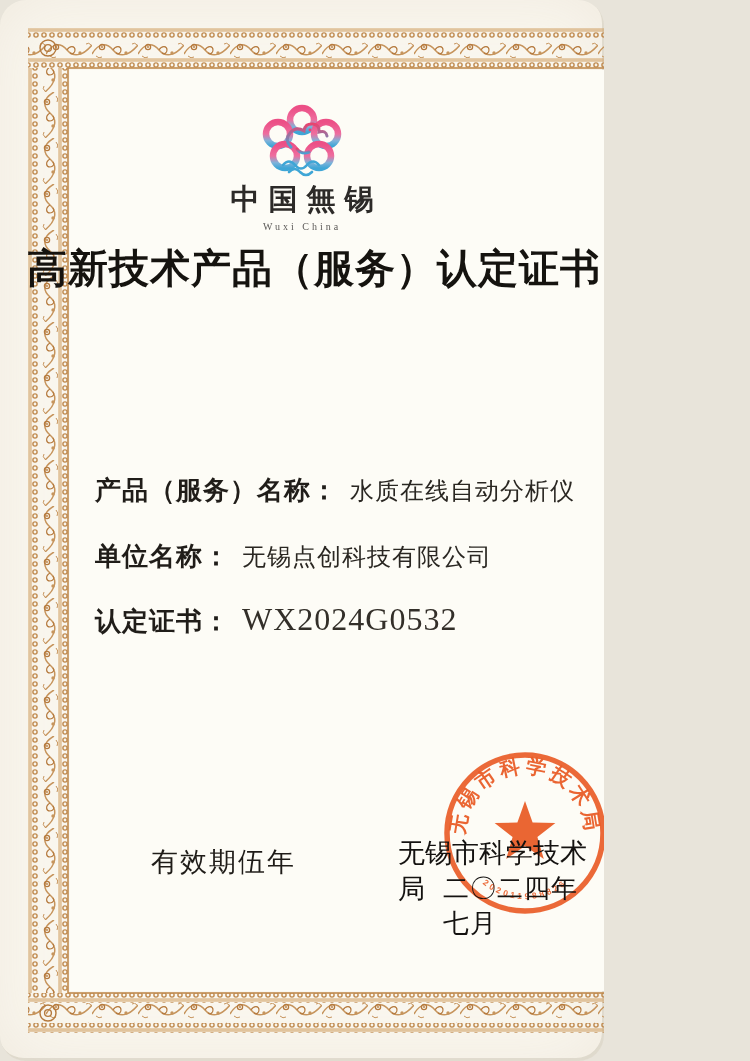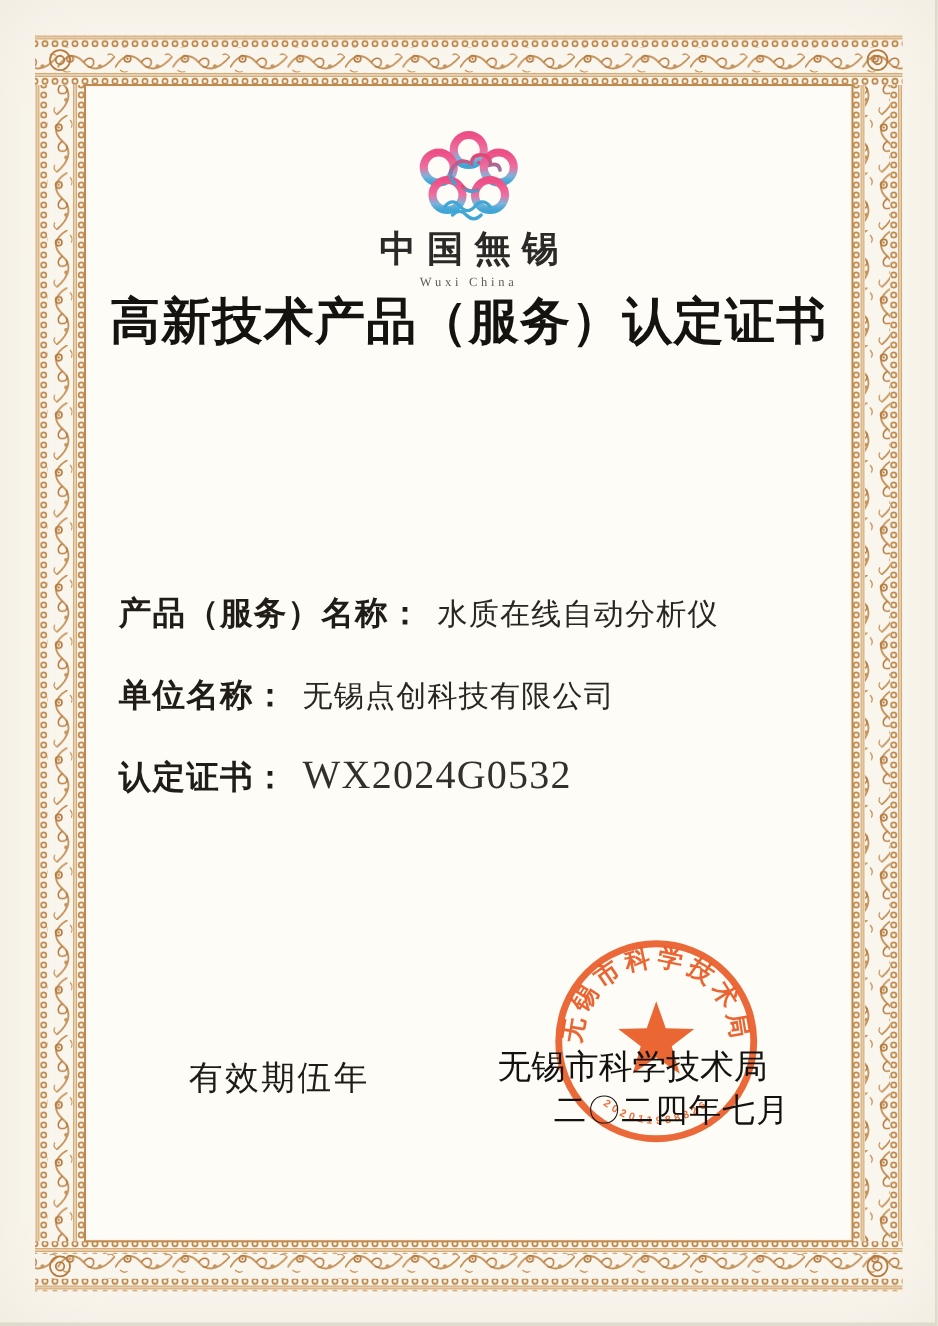--- a/index.html
+++ b/index.html
@@ -1,41 +1,42 @@
 <!DOCTYPE html>
 <html><head>
 <meta charset="utf-8">
 <style>
   html,body{margin:0;padding:0;background:#e8e4da;}
   .page{
-    position:relative;width:750px;height:1061px;overflow:hidden;
+    position:relative;width:604px;height:1061px;overflow:hidden;
     background:#faf7ef;
     font-family:"Liberation Sans",sans-serif;
     box-shadow:inset 0 0 70px rgba(190,172,140,.16), inset -2px -3px 0 rgba(160,150,130,.25);
+    border-radius:26px;
   }
   .paper-inner{
     position:absolute;left:70px;top:70px;width:610px;height:921px;
     background:#fdfcf6;z-index:0;
   }
   .frame{position:absolute;left:0;top:0;z-index:1;}
   .content{position:absolute;inset:0;z-index:2;}
 
   .logo-block{position:absolute;top:103px;left:0;width:100%;text-align:center;}
   .logo-mark{display:block;margin:0 auto;width:98px;height:76px;}
   .logo-cn{
     font-family:"Liberation Serif",serif;font-size:29px;font-weight:bold;
     color:#2c2a28;letter-spacing:9px;margin-top:1px;text-indent:9px;
   }
   .logo-en{
     font-family:"Liberation Serif",serif;font-size:10px;color:#5c5a58;
     letter-spacing:3px;margin-top:1px;
   }
 
   .title{
-    position:absolute;top:229px;left:0;width:100%;margin:0;text-align:center;
+    position:absolute;top:229px;left:0;width:100%;margin:12px;text-align:center;
     font-size:40px;font-weight:bold;color:#15130f;letter-spacing:1px;
     font-family:"Liberation Sans",sans-serif;
   }
 
   .field-row{position:absolute;left:95px;white-space:nowrap;z-index:3;}
   .row-product{top:473px;}
   .row-company{top:539px;}
   .row-certno{top:601px;}
   .field-label{
     font-size:26px;font-weight:bold;color:#201d19;letter-spacing:1px;

